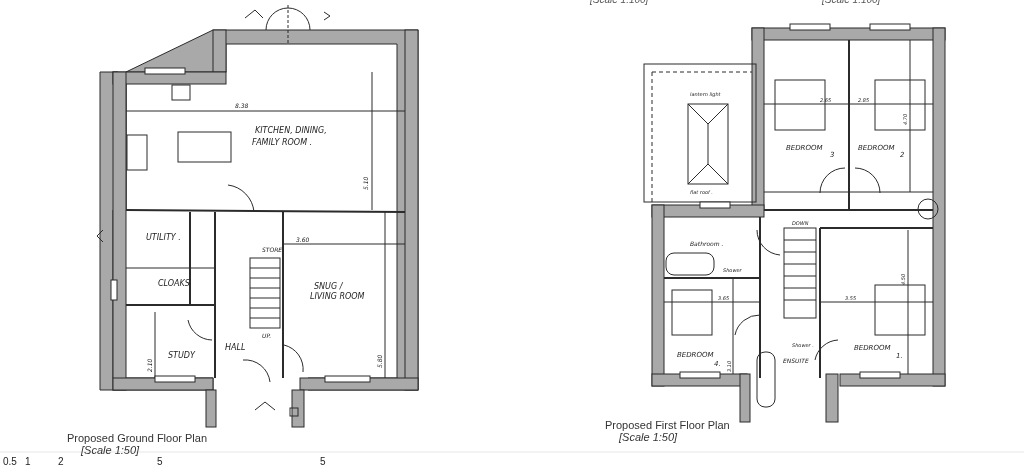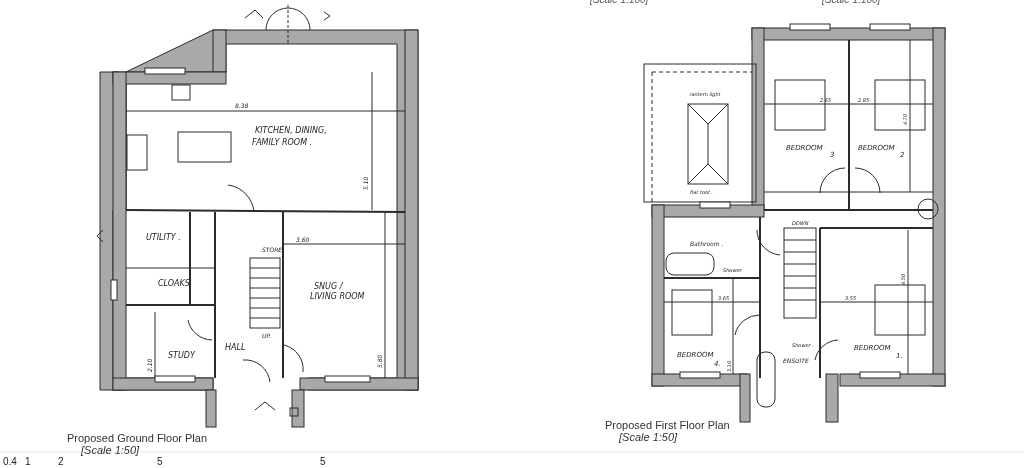--- a/index.html
+++ b/index.html
@@ -194,17 +194,17 @@
 <div class="caption" style="left:67px;top:432px;">
   <div>Proposed Ground Floor Plan</div>
   <div class="scale">[Scale 1:50]</div>
 </div>
 
 <div class="caption" style="left:605px;top:419px;">
   <div>Proposed First Floor Plan</div>
   <div class="scale">[Scale 1:50]</div>
 </div>
 
-<div class="scalebar" style="left:3px">0.4</div>
+<div class="scalebar" style="left:3px">0.5</div>
 <div class="scalebar" style="left:25px">1</div>
 <div class="scalebar" style="left:58px">2</div>
 <div class="scalebar" style="left:157px">5</div>
 <div class="scalebar" style="left:320px">5</div>
 
 </body></html>

